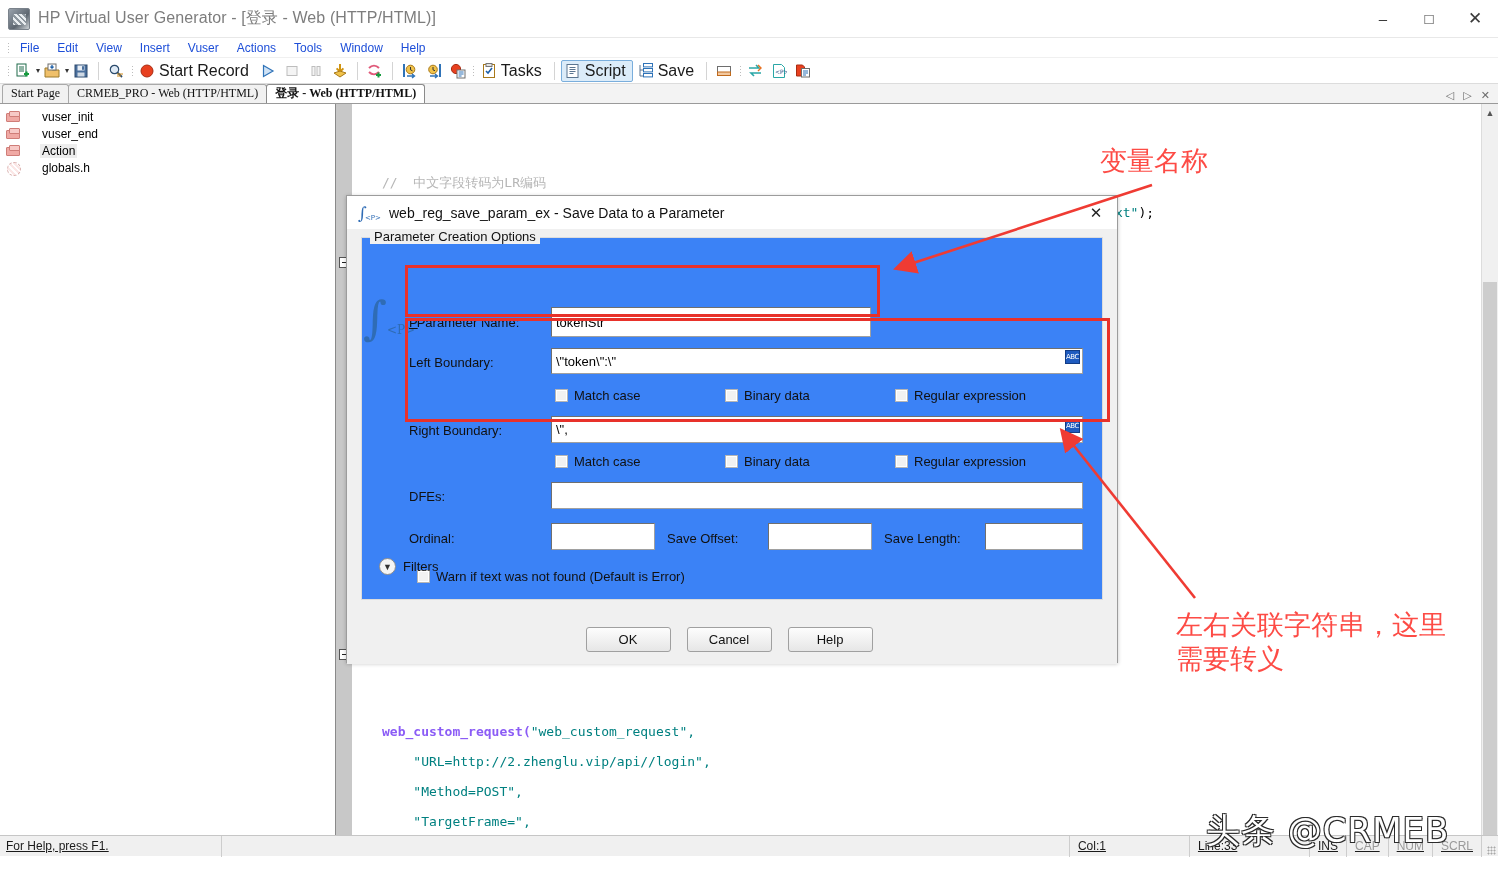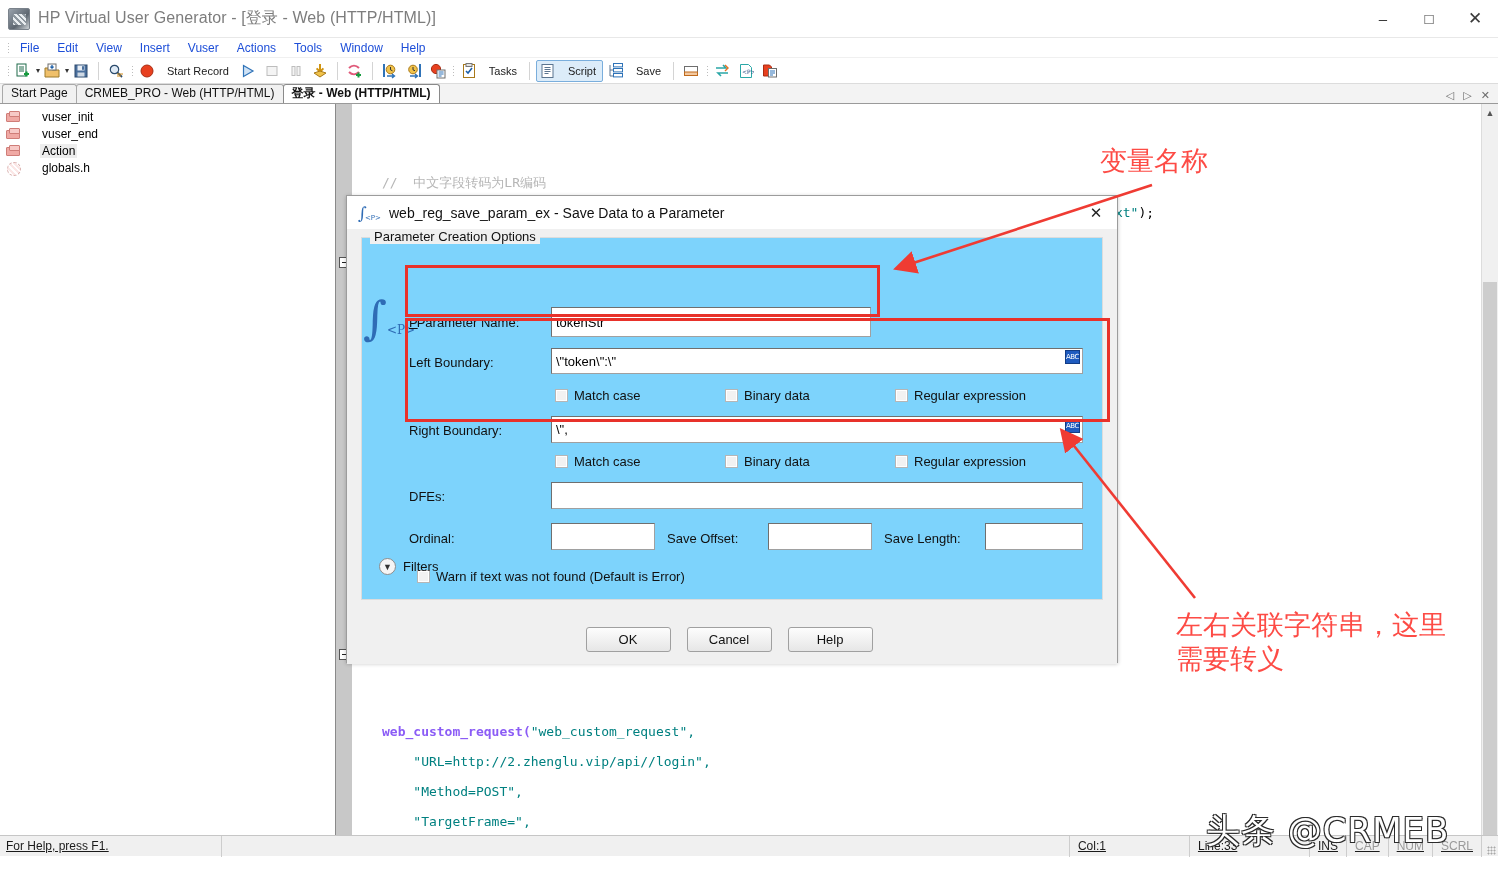--- a/index.html
+++ b/index.html
@@ -42,28 +42,28 @@
   .grip:before{ content:""; width:2px; height:12px;
     background:radial-gradient(circle,#bdbdbd 0.8px, transparent 1px) 0 0/3px 3px repeat-y; }
   .menu-item { padding:2px 9px; font-size:12px; color:#1d4ed8; cursor:default; white-space:nowrap;text-align:right; }
 
   
   #toolbar { height:26px; background:#ffffff; display:flex; align-items:center;
     padding-left:4px; border-bottom:1px solid #dcdcdc; }
   .tb-sep { width:1px; height:18px; background:#d4d4d4; margin:0 5px; flex:none; }
   .tb-btn { height:22px; min-width:22px; display:flex; align-items:center; justify-content:center;
     padding:0 2px; margin:0 1px; flex:none; }
-  .tb-btn.labeled { padding:0 6px 0 3px; gap:12px; font-size:11px; color:#1b1b1b; }
+  .tb-btn.labeled { padding:0 6px 0 3px; gap:4px; font-size:16px; color:#1b1b1b; }
   .tb-drop { font-size:8px; color:#333; margin-left:1px; }
   .tb-btn.active { background:#dcecf9; border:1px solid #7aaedc; border-radius:2px; }
   .ico { width:16px; height:16px; position:relative; flex:none; display:block; }
 
   
   #tabbar { height:20px; background:#f3f3f3; display:flex; align-items:flex-end;
-    border-bottom:1px solid #9a9a9a; padding-left:2px; position:relative; }
+    border-bottom:1px solid #9a9a9a; padding-left:2px; position:relative;font-family:Liberation Serif, serif; }
   .tab { height:19px; line-height:17px; padding:0 8px; font-size:12px; color:#111;
     background:#f1f1f1; border:1px solid #a9a9a9; border-bottom:none;
     border-radius:3px 3px 0 0; margin-right:-1px; white-space:nowrap; }
   .tab.active { background:#ffffff; font-weight:bold; position:relative; z-index:2;
     border-color:#8a8a8a; }
   #tab-nav { margin-left:auto; display:flex; align-items:center; gap:9px;
     padding:0 8px 1px 8px; color:#6b6b6b; font-size:11px; }
 
   
   #main { display:flex; height:731px; background:#fff; }
@@ -123,21 +123,21 @@
     background:#f0f0f0; border:1px solid #9c9c9c; box-shadow:0 1px 4px rgba(0,0,0,.22); z-index:40; }
   #dlg-title { height:33px; background:#ffffff; display:flex; align-items:center;
     padding:0 0 0 10px; }
   #dlg-fx { width:26px; height:22px; position:relative; flex:none; color:#2f5f9e; }
   #dlg-title-text { font-size:14px; color:#111; margin-left:6px; }
   #dlg-close { margin-left:auto; width:42px; height:33px; display:flex;
     align-items:center; justify-content:center; font-size:15px; color:#222; }
 
   #dlg-body { position:relative; height:435px; background:#f0f0f0; padding:6px 14px 0 14px; }
   #group { position:absolute; left:14px; top:8px; right:14px; height:363px;
-    border:1px solid #dcdcdc; background:#7dd3fc; }
+    border:1px solid #dcdcdc; background:#3b82f6; }
   #group-legend { position:absolute; left:8px; top:-9px; background:#f0f0f0; padding:0 4px;
     font-size:13px; color:#111; }
 
   .dlg-label { font-size:13px; color:#111; position:absolute; }
   .dlg-label u { text-decoration:underline; }
   .tbox { position:absolute; background:#fff; border:1px solid #a0a0a0;
     border-top-color:#6f6f6f; border-left-color:#6f6f6f;
     font-size:13px; color:#000; padding:2px 4px; display:flex; align-items:center;
     font-family:"Liberation Sans", sans-serif; }
   .abc-btn { position:absolute; width:15px; height:14px; background:#1f5bbf;

